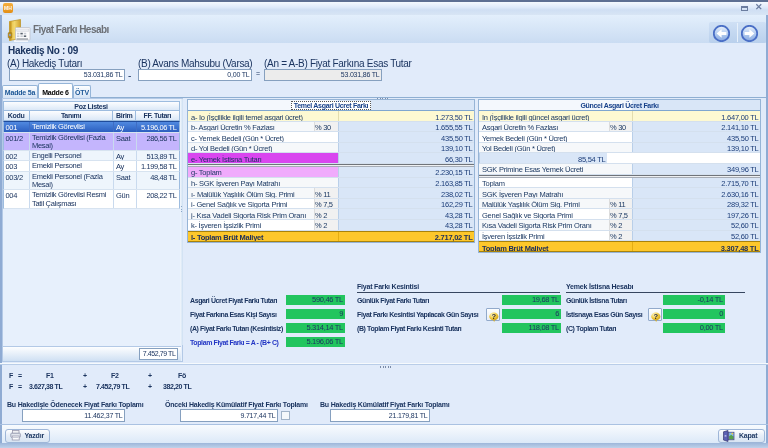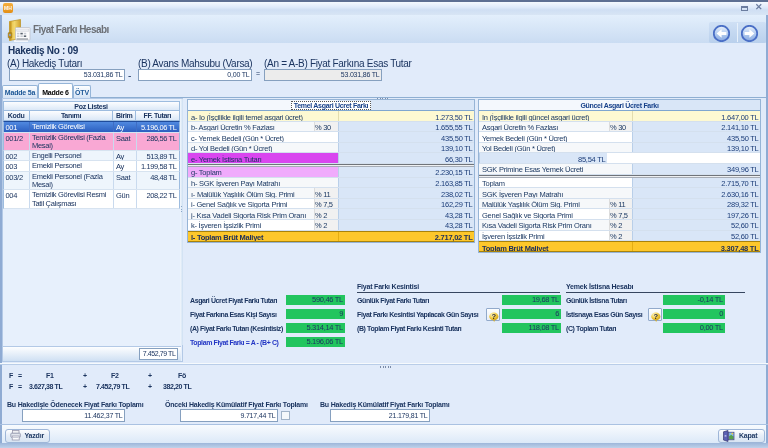--- a/index.html
+++ b/index.html
@@ -125,21 +125,21 @@
       <div class="hcell" style="width:85px;line-height:9.5px">Tanımı</div>
       <div class="hcell" style="width:23px;line-height:9.5px">Birim</div>
       <div class="hcell" style="width:43px;border-right:none;line-height:9.5px">FF. Tutarı</div>
     </div>
 <div class="lrow selrow" style="height:11.5px;background:linear-gradient(#5089e0,#2c5fc0);color:#fff;border-left:1px solid #9dbcdf;border-right:1px solid #9dbcdf;border-bottom:1px solid #d7e3f0">
       <div class="c1">001</div>
       <div class="c2">Temizlik Görevlisi</div>
       <div class="c3">Ay</div>
       <div class="c4">5.196,06 TL</div>
     </div>
-<div class="lrow" style="height:18px;background:#f9a8d4;border-left:1px solid #9dbcdf;border-right:1px solid #9dbcdf;border-bottom:1px solid #d7e3f0">
+<div class="lrow" style="height:18px;background:#c4b5fd;border-left:1px solid #9dbcdf;border-right:1px solid #9dbcdf;border-bottom:1px solid #d7e3f0">
       <div class="c1">001/2</div>
       <div class="c2">Temizlik Görevlisi (Fazla Mesai)</div>
       <div class="c3">Saat</div>
       <div class="c4">286,56 TL</div>
     </div>
 <div class="lrow" style="height:10.5px;background:#eef5fc;border-left:1px solid #9dbcdf;border-right:1px solid #9dbcdf;border-bottom:1px solid #d7e3f0">
       <div class="c1">002</div>
       <div class="c2">Engelli Personel</div>
       <div class="c3">Ay</div>
       <div class="c4">513,89 TL</div>

